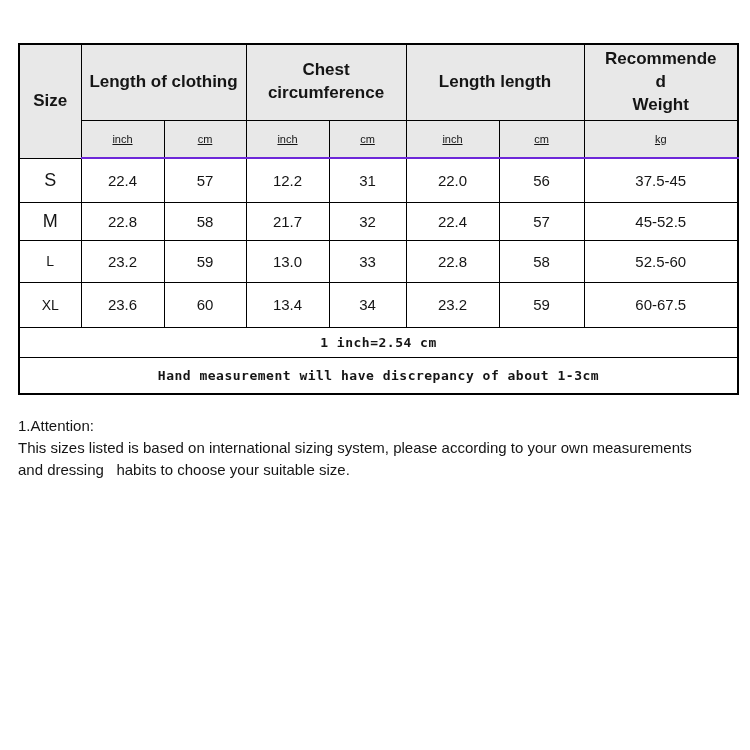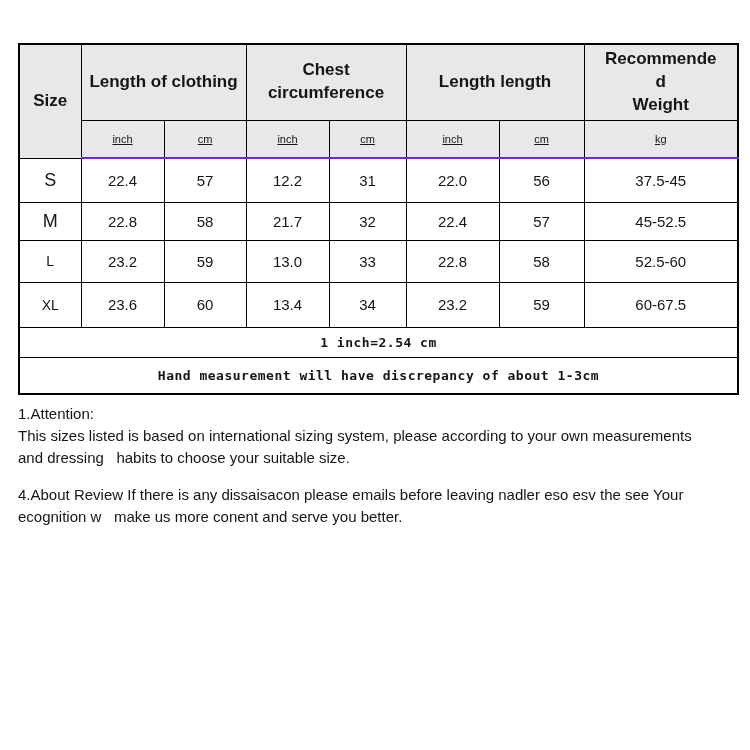--- a/index.html
+++ b/index.html
@@ -57,21 +57,21 @@
   tbody tr:nth-of-type(3) th.size-cell,
   tbody tr:nth-of-type(4) th.size-cell { font-size: 14px; }
   tr.note-row td {
     font-family: "DejaVu Sans Mono", monospace;
     font-weight: bold;
     font-size: 13px;
     letter-spacing: 0.5px;
   }
   tr.note-row.n1 { height: 30px; padding-left: 32px; }
   tr.note-row.n2 { height: 37px; margin-top: 15px; }
-  .paragraphs { margin-top: 8px; }
+  .paragraphs { margin-top: 20px; }
   .para {
     font-size: 15px;
     line-height: 22px;
     white-space: pre;
     margin: 0 0 15px 0;
   }
 </style>
 </head>
 <body>
 
@@ -155,17 +155,15 @@
       <tr class="note-row n2">
         <td colspan="8">Hand measurement will have discrepancy of about 1-3cm</td>
       </tr>
     </tbody>
   </table>
 
   <div class="paragraphs">
     <div class="para">1.Attention:
 This sizes listed is based on international sizing system, please according to your own measurements
 and dressing   habits to choose your suitable size.</div>
-    <div class="para">4.About Review If there is any dissaisacon please emails before leaving nadler eso esv the see Your
-ecognition w   make us more conent and serve you better.</div>
   </div>
 
 </div>
 
 </body></html>

